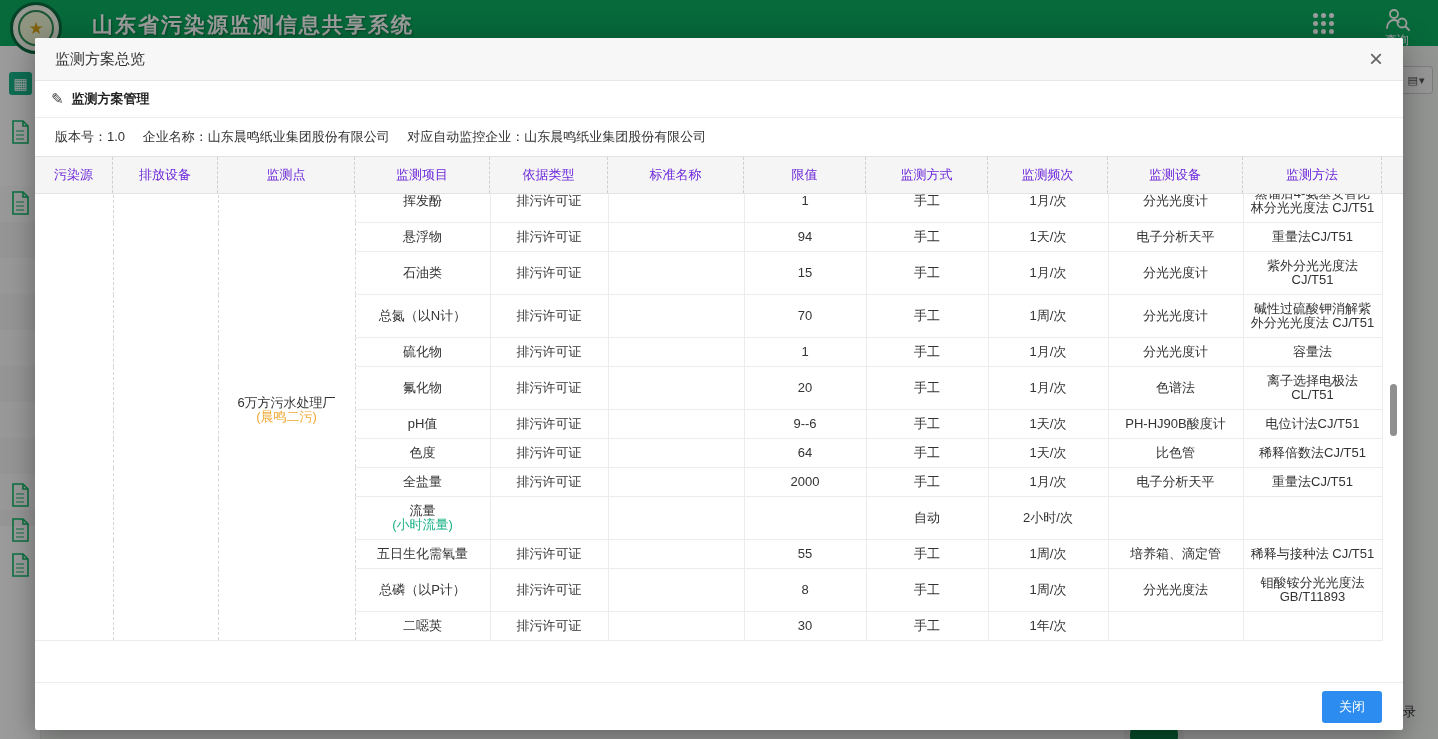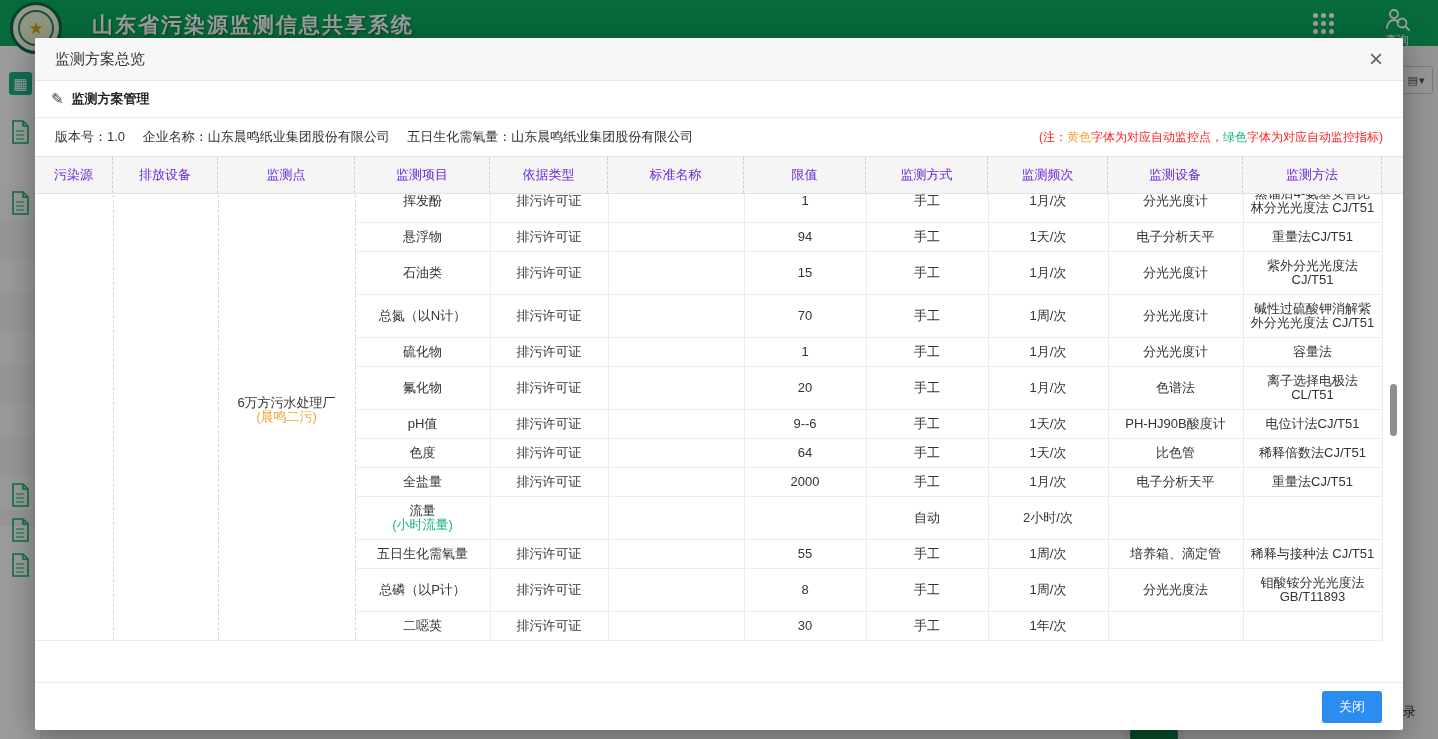--- a/index.html
+++ b/index.html
@@ -165,24 +165,21 @@
 
     <div class="section-bar">
       <span class="pencil">✎</span>
       <span>监测方案管理</span>
     </div>
 
     <div class="info-row">
       <div class="info-left">
         <span>版本号：</span><span class="ig">1.0</span>
         <span>企业名称：</span><span class="ig">山东晨鸣纸业集团股份有限公司</span>
-        <span>五日生化需氧量：</span><span>山东晨鸣纸业集团股份有限公司</span>
-      </div>
-      <div class="note">
-        <span>(注：</span><span class="yellow">黄色</span><span>字体为对应自动监控点，</span><span class="green">绿色</span><span>字体为对应自动监控指标)</span>
+        <span>对应自动监控企业：</span><span>山东晨鸣纸业集团股份有限公司</span>
       </div>
     </div>
 
     <div class="table-header">
         <div class="th" style="width: 78px;">污染源</div>
         <div class="th" style="width: 105px;">排放设备</div>
         <div class="th" style="width: 137px;">监测点</div>
         <div class="th" style="width: 135px;">监测项目</div>
         <div class="th" style="width: 118px;">依据类型</div>
         <div class="th" style="width: 136px;">标准名称</div>

